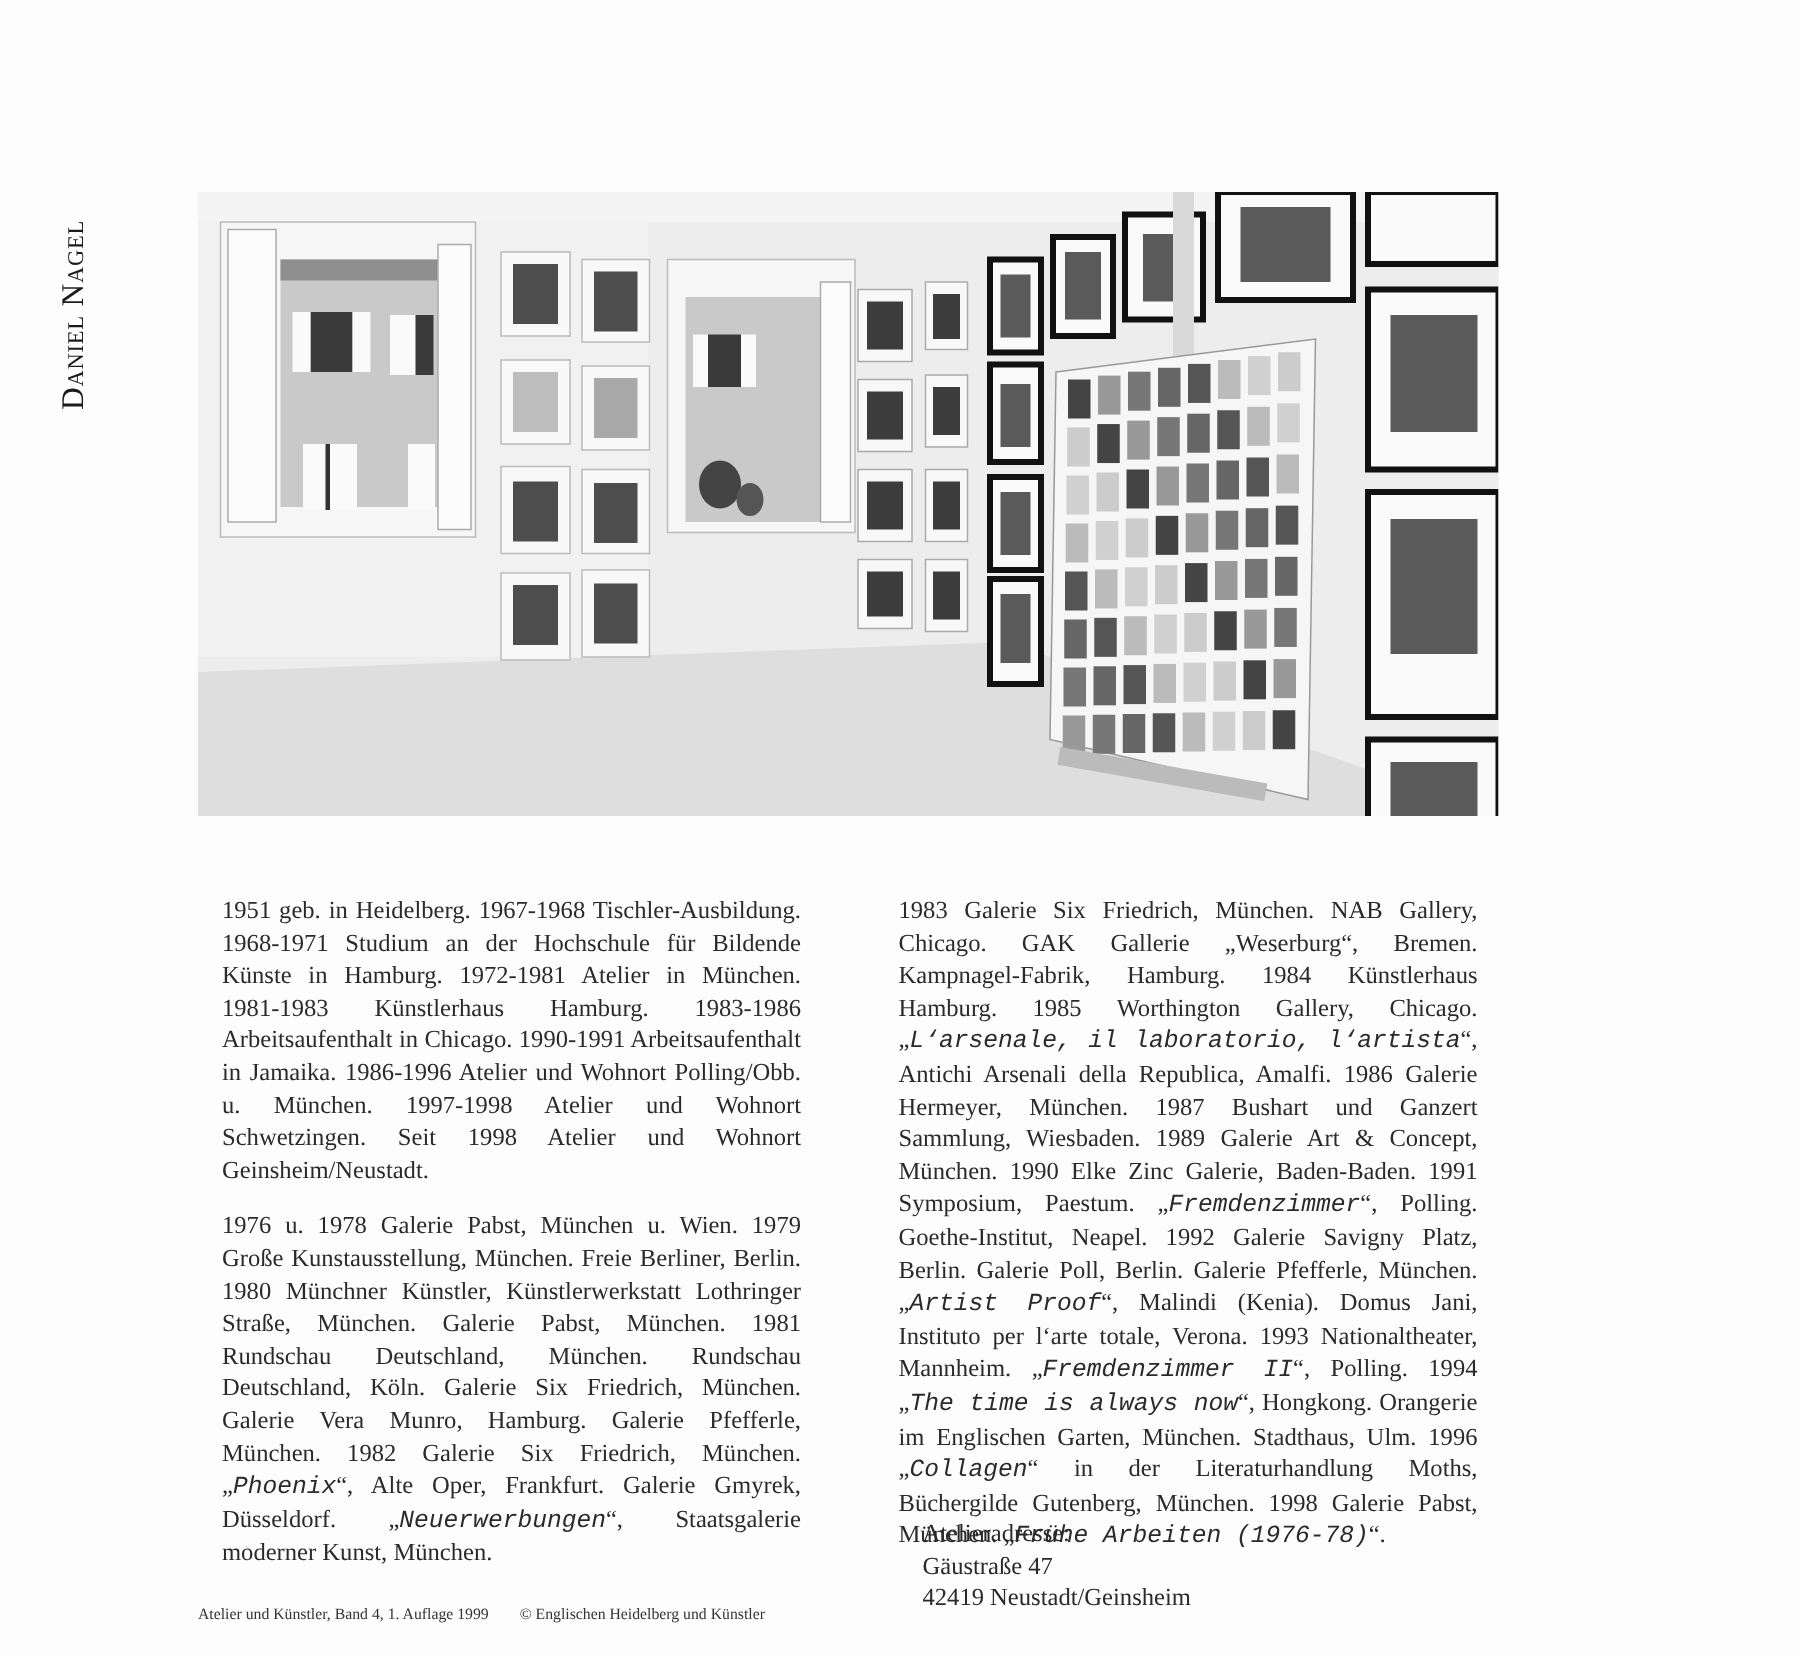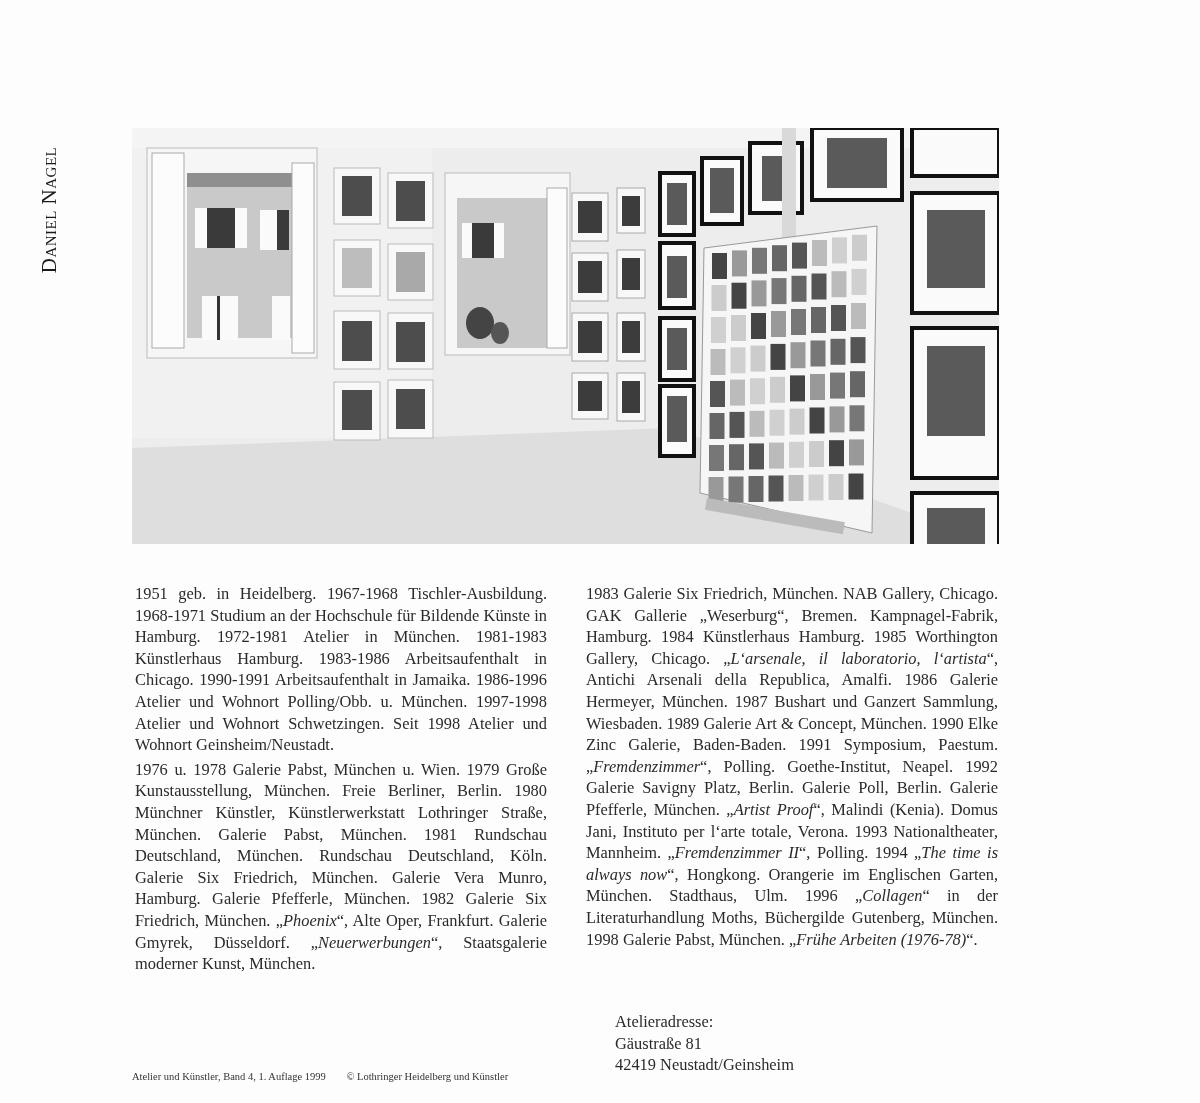--- a/index.html
+++ b/index.html
@@ -20,29 +20,29 @@
     position: absolute; left: 132px; top: 128px; width: 867px; height: 416px;
     background: #e9e9e9; overflow: hidden;
   }
   .photo svg { display: block; }
   .col {
     position: absolute; top: 580px; width: 418px;
     font-size: 16.4px; line-height: 21.6px; text-align: justify; hyphens: manual;
   }
   .col-left { left: 132px; }
   .col-right { left: 583px; }
-  .col p { margin: 3px; }
+  .col p { margin: 16px; }
   .col p.gap { margin-top: 12px; }
   .col .heading { margin-top: 12px; margin-bottom: 6px; }
   .address { position: absolute; left: 583px; top: 1011px; font-size: 16.4px; line-height: 21.6px; margin-left: 32px; }
   .footer {
     position: absolute; left: 132px; top: 1071px; font-size: 10.5px; color: #333; white-space: nowrap;
   }
   .footer .copy { margin-left: 18px; }
-  i { font-style: italic; }
+  i { font-style: italic; font-family: Liberation Mono, monospace; }
 </style>
 </head>
 <body>
 
 <div class="side-name">
   <span>Daniel Nagel</span>
 </div>
 
 <div class="photo" title="Black-and-white gallery installation photo: room with two open windows overlooking a house facade, framed portrait grid on the center pillar, black-framed portraits on the right wall, and a large panel of small portrait tiles on an easel">
   <svg width="867" height="416" viewBox="0 0 867 416" xmlns="http://www.w3.org/2000/svg">
@@ -226,20 +226,20 @@
   <p>1951 geb. in Heidelberg. 1967-1968 Tischler-Ausbildung. 1968-1971 Studium an der Hochschule für Bildende Künste in Hamburg. 1972-1981 Atelier in München. 1981-1983 Künstlerhaus Hamburg. 1983-1986 Arbeitsaufenthalt in Chicago. 1990-1991 Arbeitsaufenthalt in Jamaika. 1986-1996 Atelier und Wohnort Polling/Obb. u. München. 1997-1998 Atelier und Wohnort Schwetzingen. Seit 1998 Atelier und Wohnort Geinsheim/Neustadt.</p>
   <p><span>1976 u. 1978 Galerie Pabst, München u. Wien. 1979 Große Kunstausstellung, München. Freie Berliner, Berlin. 1980 Münchner Künstler, Künstlerwerkstatt Lothringer Straße, München. Galerie Pabst, München. 1981 Rundschau Deutschland, München. Rundschau Deutschland, Köln. Galerie Six Friedrich, München. Galerie Vera Munro, Hamburg. Galerie Pfefferle, München. 1982 Galerie Six Friedrich, München. „</span><i>Phoenix</i><span>“, Alte Oper, Frankfurt. Galerie Gmyrek, Düsseldorf. „</span><i>Neuerwerbungen</i><span>“, Staatsgalerie moderner Kunst, München.</span></p>
 </div>
 
 <div class="col col-right">
   <p><span>1983 Galerie Six Friedrich, München. NAB Gallery, Chicago. GAK Gallerie „Weserburg“, Bremen. Kampnagel-Fabrik, Hamburg. 1984 Künstlerhaus Hamburg. 1985 Worthington Gallery, Chicago. „</span><i>L‘arsenale, il laboratorio, l‘artista</i><span>“, Antichi Arsenali della Republica, Amalfi. 1986 Galerie Hermeyer, München. 1987 Bushart und Ganzert Sammlung, Wiesbaden. 1989 Galerie Art &amp; Concept, München. 1990 Elke Zinc Galerie, Baden-Baden. 1991 Symposium, Paestum. „</span><i>Fremdenzimmer</i><span>“, Polling. Goethe-Institut, Neapel. 1992 Galerie Savigny Platz, Berlin. Galerie Poll, Berlin. Galerie Pfefferle, München. „</span><i>Artist Proof</i><span>“, Malindi (Kenia). Domus Jani, Instituto per l‘arte totale, Verona. 1993 Nationaltheater, Mannheim. „</span><i>Fremdenzimmer II</i><span>“, Polling. 1994 „</span><i>The time is always now</i><span>“, Hongkong. Orangerie im Englischen Garten, München. Stadthaus, Ulm. 1996 „</span><i>Collagen</i><span>“ in der Literaturhandlung Moths, Büchergilde Gutenberg, München. 1998 Galerie Pabst, München. „</span><i>Frühe Arbeiten (1976-78)</i><span>“.</span></p>
 </div>
 
 <div class="address">
   <div>Atelieradresse:</div>
-  <div>Gäustraße 81</div>
+  <div>Gäustraße 47</div>
   <div>42419 Neustadt/Geinsheim</div>
 </div>
 
 <div class="footer">
   <span>Atelier und Künstler, Band 4, 1. Auflage 1999</span>
-  <span class="copy">© Lothringer Heidelberg und Künstler</span>
+  <span class="copy">© Englischen Heidelberg und Künstler</span>
 </div>
 
 </body></html>

